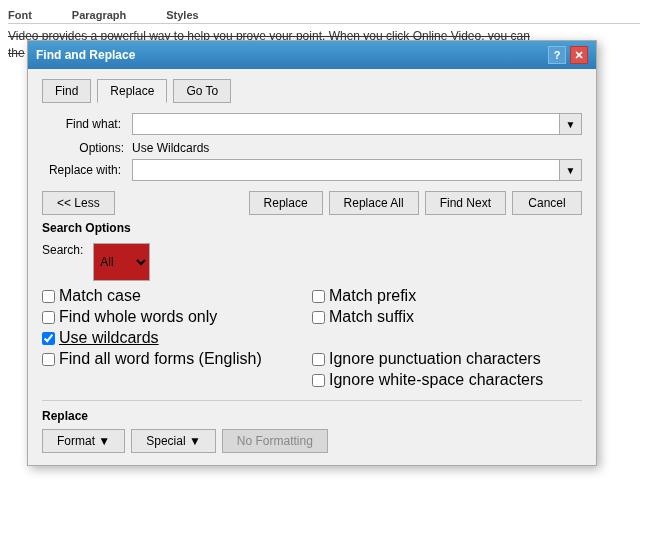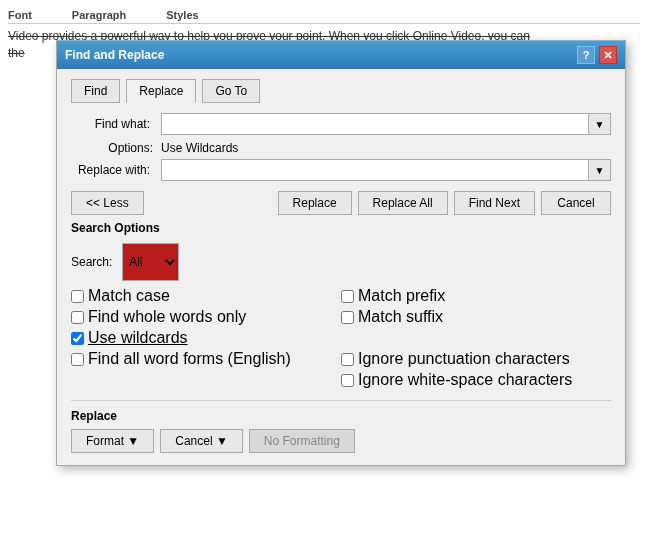--- a/index.html
+++ b/index.html
@@ -51,21 +51,21 @@
       top: 0; right: 0;
       width: 6px;
       height: 549px;
       background: #4CAF50;
     }
 
     
     .dialog-overlay {
       position: absolute;
       top: 40px;
-      left: 56px;
+      left: 27px;
       width: 570px;
       background: #f0f0f0;
       border: 1px solid #aaa;
       box-shadow: 3px 3px 10px rgba(0,0,0,0.3);
     }
 
     
     .dialog-titlebar {
       background: linear-gradient(to bottom, #4a9fd4, #2e7bb8);
       color: #fff;
@@ -205,21 +205,21 @@
     }
 
     
     .section-title {
       font-size: 12px;
       font-weight: bold;
       margin-bottom: 8px;
     }
     .search-label-row {
       display: flex;
-      align-items: center;
+      align-items: flex-start;
       gap: 6px;
       margin-bottom: 6px;
     }
     .search-label {
       font-size: 12px;
       margin-right: 4px;
     }
     .search-select {
       height: 38px;
       border: 1px solid #aaa;
@@ -400,19 +400,19 @@
           <input type="checkbox" style="">
           <span class="checkbox-label">Ignore white-space characters</span>
         </div>
       </div>
     </div>
 
     <div class="replace-section">
       <div class="replace-title">Replace</div>
       <div class="replace-buttons">
         <button class="btn">Format ▼</button>
-        <button class="btn">Cancel ▼</button>
+        <button class="btn">Special ▼</button>
         <button class="btn" style="background:#d8d8d8; color:#888;">No Formatting</button>
       </div>
     </div>
 
   </div>
 </div>
 
 </body></html>

